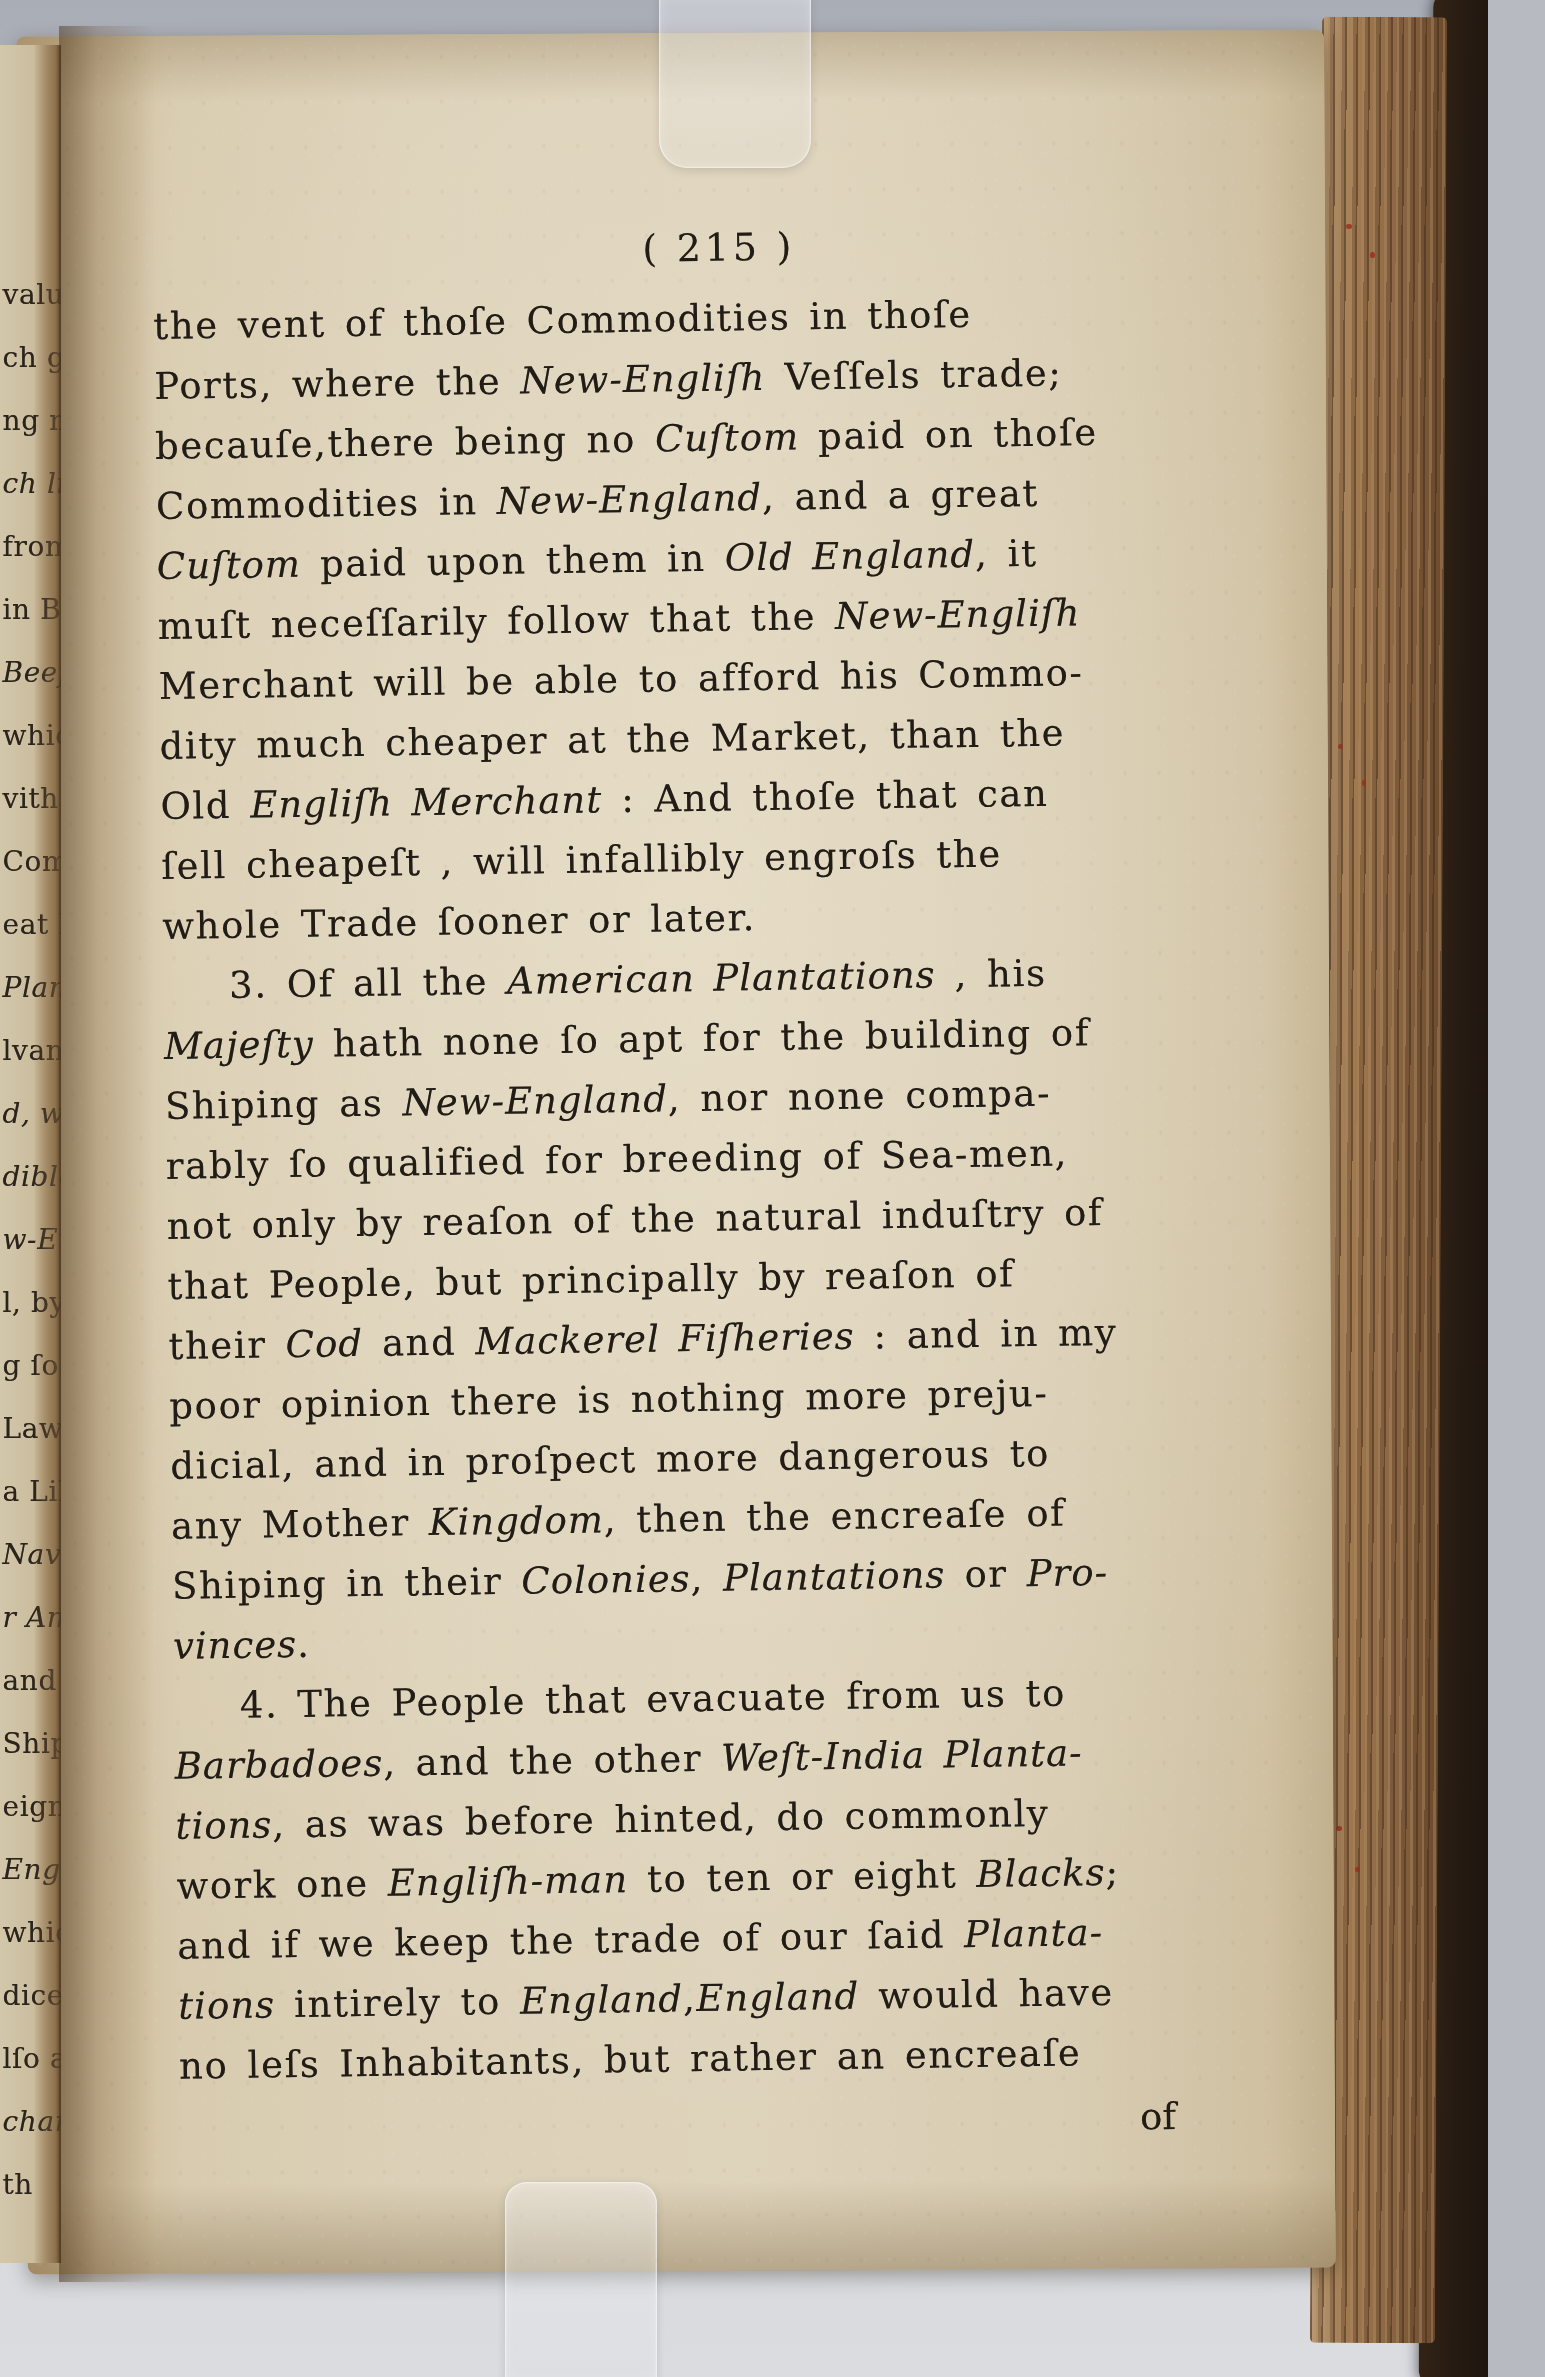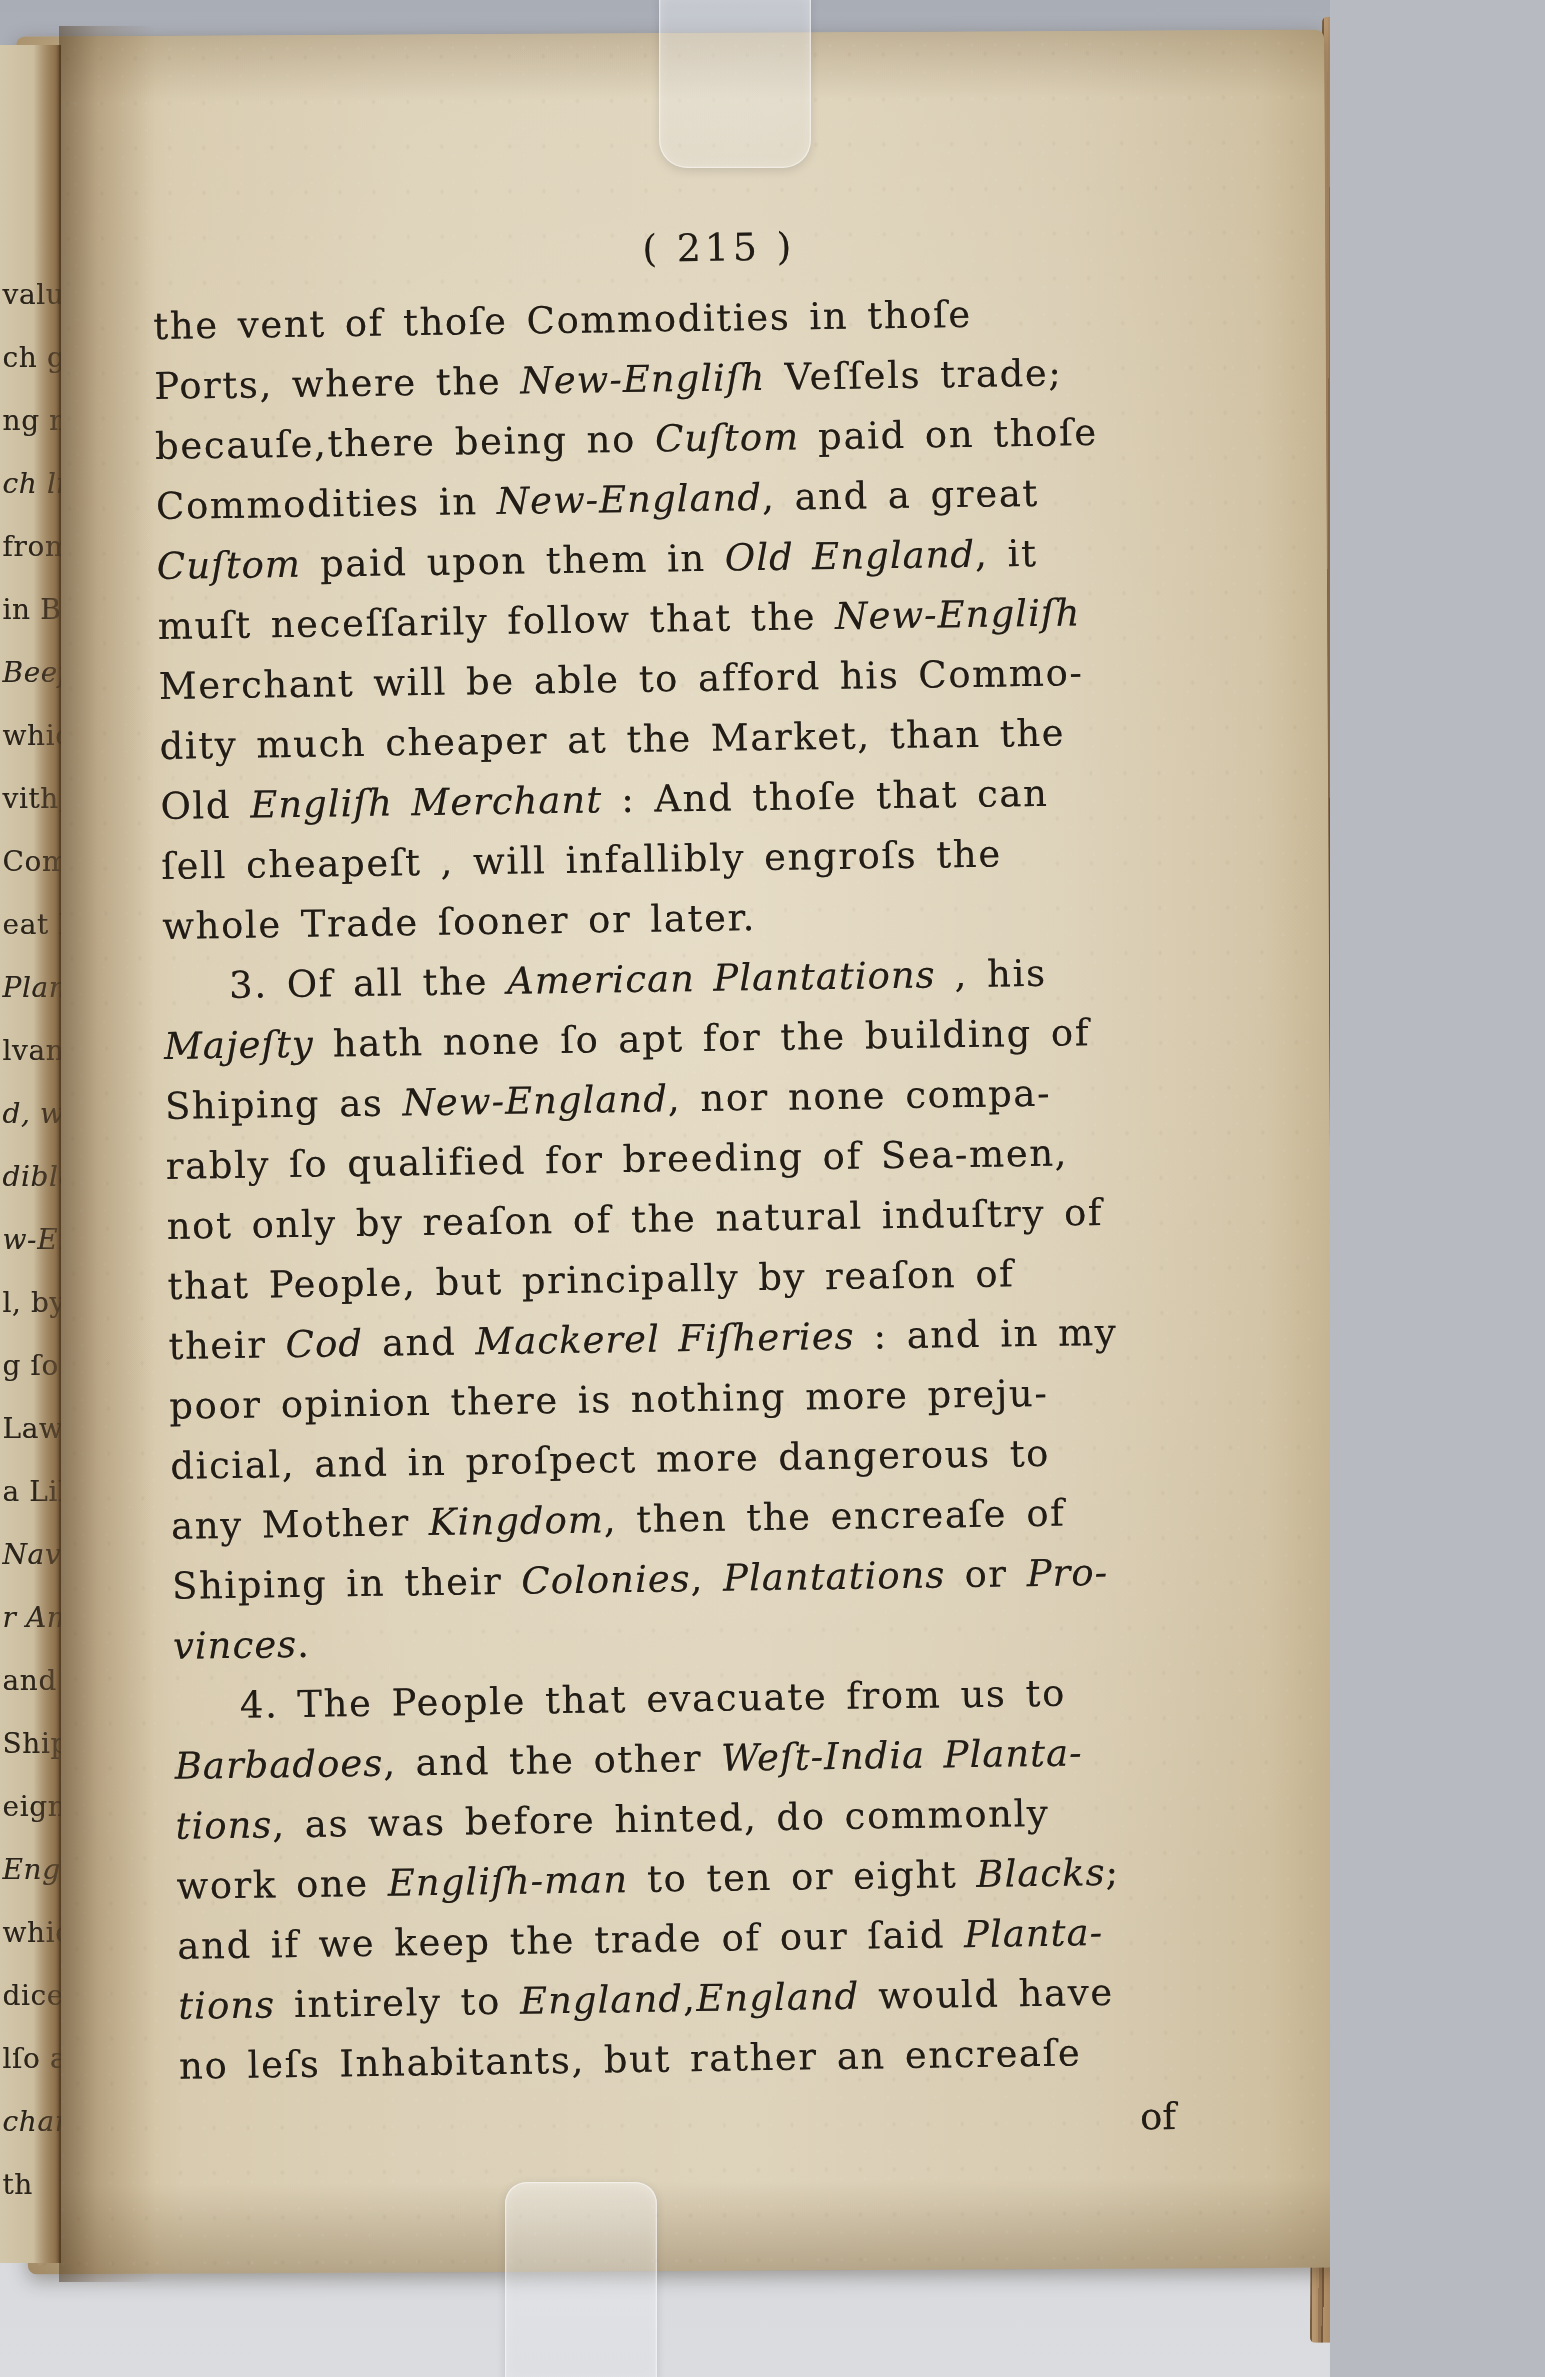--- a/index.html
+++ b/index.html
@@ -1,18 +1,18 @@
 <!DOCTYPE html>
 <html style="font-size:10.2px"><head>
 <meta charset="utf-8">
 <style>
   html,body{margin:0;padding:0;background:#b7bac1;}
   .photo{
     position:relative;
-    width:1330px;height:2377px;
+    width:1488px;height:2377px;
     overflow:hidden;
     background:linear-gradient(180deg,#a9adb6 0%,#bcc0c7 18%,#c8cbd1 45%,#d3d5da 75%,#dadce0 100%);
     font-family:"DejaVu Serif","Liberation Serif",serif;
   }
   
   .cover{
     position:absolute;
     left:1426px;top:-9px;width:112px;height:2396px;
     background:linear-gradient(90deg,#332316 0%,#241a12 35%,#1d140e 70%,#2a1d13 100%);
     border-radius:16.6px;

